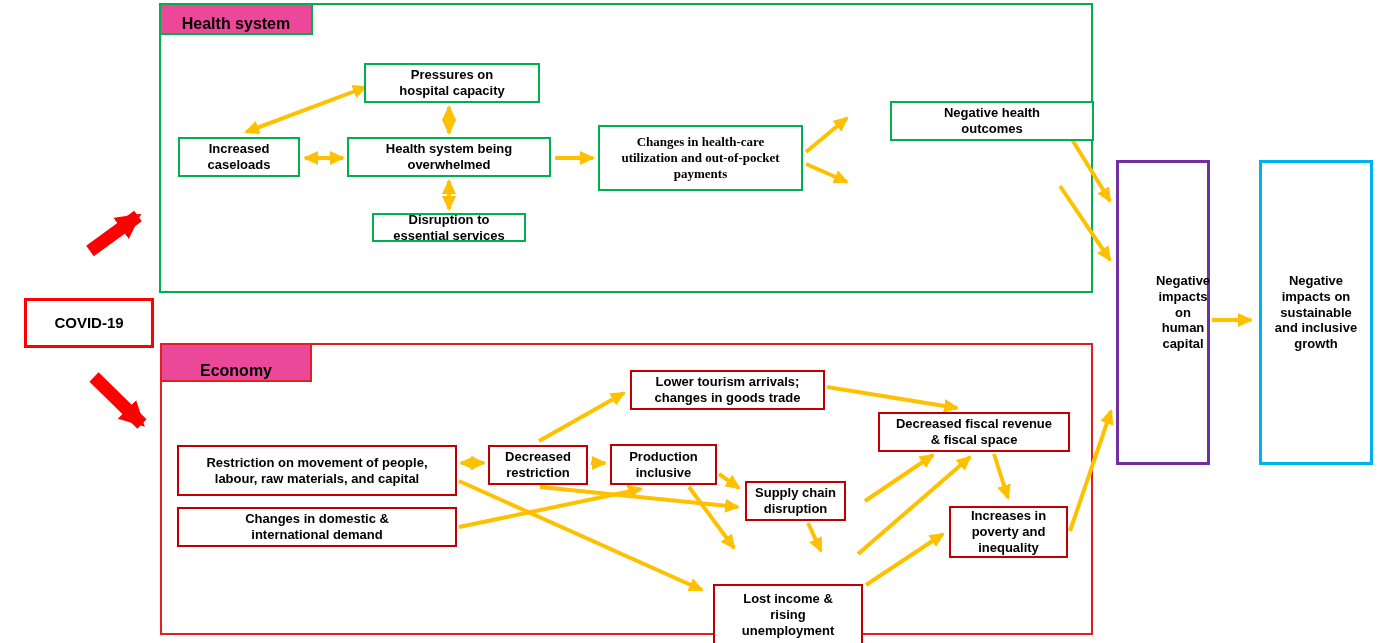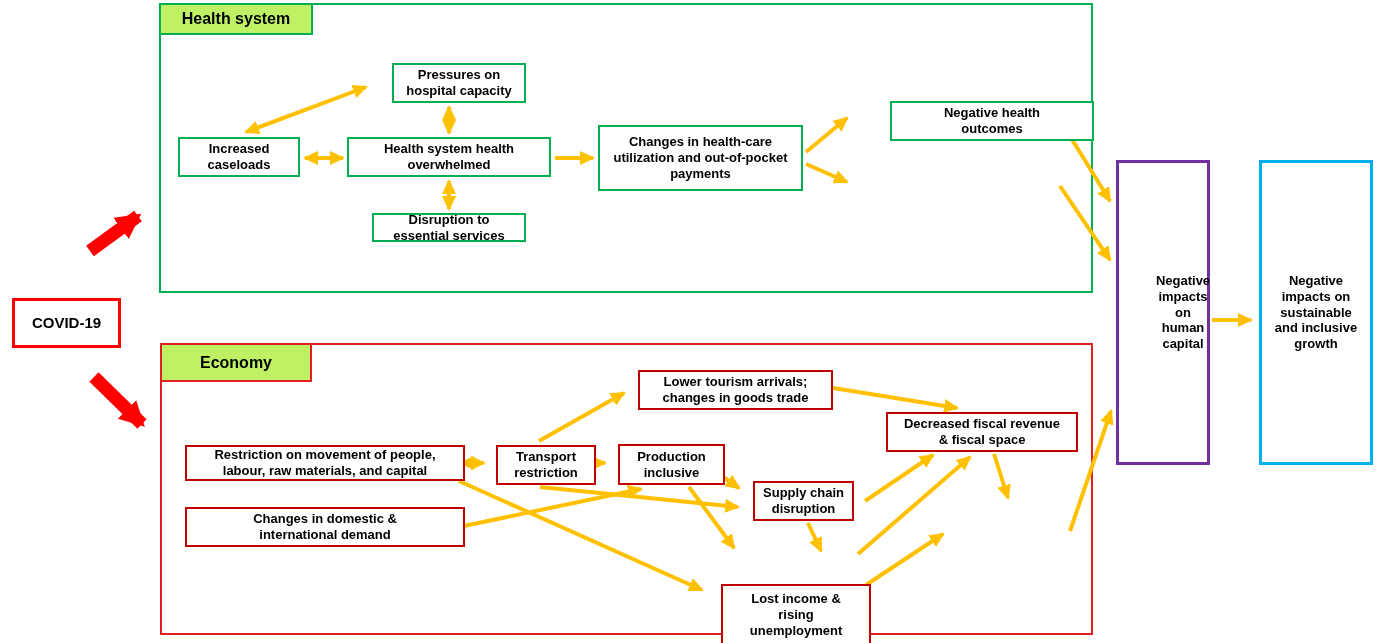--- a/index.html
+++ b/index.html
@@ -5,31 +5,31 @@
   html,body{margin:0;padding:0;background:#fff;}
   .stage{position:relative;width:1380px;height:643px;background:#ffffff;overflow:hidden;
          font-family:"Liberation Sans",sans-serif;color:#000;}
   .container{position:absolute;box-sizing:border-box;background:transparent;z-index:1;}
   .container.green{border:2px solid #00B050;}
   .container.red{border:2px solid #E02020;}
   svg.edges{position:absolute;left:0;top:0;width:1380px;height:643px;z-index:2;}
   .node{position:absolute;box-sizing:border-box;background:#fff;display:flex;align-items:center;
         justify-content:center;text-align:center;font-weight:bold;font-size:13px;line-height:1.22;z-index:3;}
   .node.green{border:2px solid #00B050;}
-  .node.dred{border:2px solid #C00000;margin-left:8px;}
+  .node.dred{border:2px solid #C00000;}
   .node.bright-red{border:3px solid #FF0000;font-size:15px;}
   .node.purple{border:3px solid #7030A0;}
   .node.blue{border:3px solid #00B0F0;}
-  .section-label{position:absolute;box-sizing:border-box;background:#bef264;display:flex;align-items:center;
+  .section-label{position:absolute;box-sizing:border-box;background:#ec4899;display:flex;align-items:flex-end;
         justify-content:center;text-align:center;font-weight:bold;font-size:16px;z-index:4;}
   .section-label.green{border:2px solid #00B050;}
   .section-label.red{border:2px solid #E02020;}
   .node span{display:inline-block;}
   .w64{max-width:64px;margin-left:40px;} .w88{max-width:88px;} .w106{max-width:106px;} .w132{max-width:132px;}
-  .w150{max-width:150px;} .w166{max-width:166px;} .w180{max-width:180px;} .w190{max-width:190px;}
+  .w150{max-width:150px;} .w166{max-width:166px;} .w180{max-width:180px;font-family:Liberation Serif, serif;} .w190{max-width:190px;}
   .w258{max-width:258px;}
 </style>
 </head>
 <body>
 
 <div class="stage">
 
   <div class="container green" style="left:159px;top:3px;width:934px;height:290px"></div>
   <div class="container red" style="left:160px;top:343px;width:933px;height:292px"></div>
 
@@ -75,67 +75,70 @@
     </g>
   </svg>
 
   <div class="section-label green" style="left:159px;top:3px;width:154px;height:32px">
     <span>Health system</span>
   </div>
   <div class="section-label red" style="left:160px;top:343px;width:152px;height:39px">
     <span>Economy</span>
   </div>
 
-  <div class="node bright-red" style="left:12px;top:298px;width:109px;height:50px">
+  <div class="node bright-red" style="left:24px;top:298px;width:130px;height:50px">
     <span>COVID-19</span>
   </div>
 
   <div class="node green" style="left:178px;top:137px;width:122px;height:40px">
     <span>Increased caseloads</span>
   </div>
-  <div class="node green" style="left:392px;top:63px;width:134px;height:40px">
+  <div class="node green" style="left:364px;top:63px;width:176px;height:40px">
     <span class="w132">Pressures on hospital capacity</span>
   </div>
   <div class="node green" style="left:347px;top:137px;width:204px;height:40px">
-    <span>Health system health overwhelmed</span>
+    <span>Health system being overwhelmed</span>
   </div>
   <div class="node green" style="left:372px;top:213px;width:154px;height:29px">
     <span class="w132">Disruption to essential services</span>
   </div>
   <div class="node green" style="left:598px;top:125px;width:205px;height:66px">
     <span class="w180">Changes in health-care utilization and out-of-pocket payments</span>
   </div>
   <div class="node green" style="left:890px;top:101px;width:204px;height:40px">
     <span class="w150">Negative health outcomes</span>
   </div>
 
-  <div class="node dred" style="left:177px;top:445px;width:280px;height:36px">
+  <div class="node dred" style="left:177px;top:445px;width:280px;height:51px">
     <span class="w258">Restriction on movement of people, labour, raw materials, and capital</span>
   </div>
   <div class="node dred" style="left:488px;top:445px;width:100px;height:40px">
-    <span>Transport restriction</span>
+    <span>Decreased restriction</span>
   </div>
   <div class="node dred" style="left:610px;top:444px;width:107px;height:41px">
     <span>Production inclusive</span>
   </div>
   <div class="node dred" style="left:630px;top:370px;width:195px;height:40px">
     <span>Lower tourism arrivals; changes in goods trade</span>
   </div>
   <div class="node dred" style="left:745px;top:481px;width:101px;height:40px">
     <span>Supply chain disruption</span>
   </div>
   <div class="node dred" style="left:177px;top:507px;width:280px;height:40px">
     <span class="w190">Changes in domestic &amp; international demand</span>
   </div>
   <div class="node dred" style="left:713px;top:584px;width:150px;height:62px">
     <span class="w106">Lost income &amp; rising unemployment</span>
   </div>
   <div class="node dred" style="left:878px;top:412px;width:192px;height:40px">
     <span class="w166">Decreased fiscal revenue &amp; fiscal space</span>
   </div>
+  <div class="node dred" style="left:949px;top:506px;width:119px;height:52px">
+    <span>Increases in poverty and inequality</span>
+  </div>
 
   <div class="node purple" style="left:1116px;top:160px;width:94px;height:305px">
     <span class="w64">Negative impacts on human capital</span>
   </div>
   <div class="node blue" style="left:1259px;top:160px;width:114px;height:305px">
     <span class="w88">Negative impacts on sustainable and inclusive growth</span>
   </div>
 
 </div>
 

